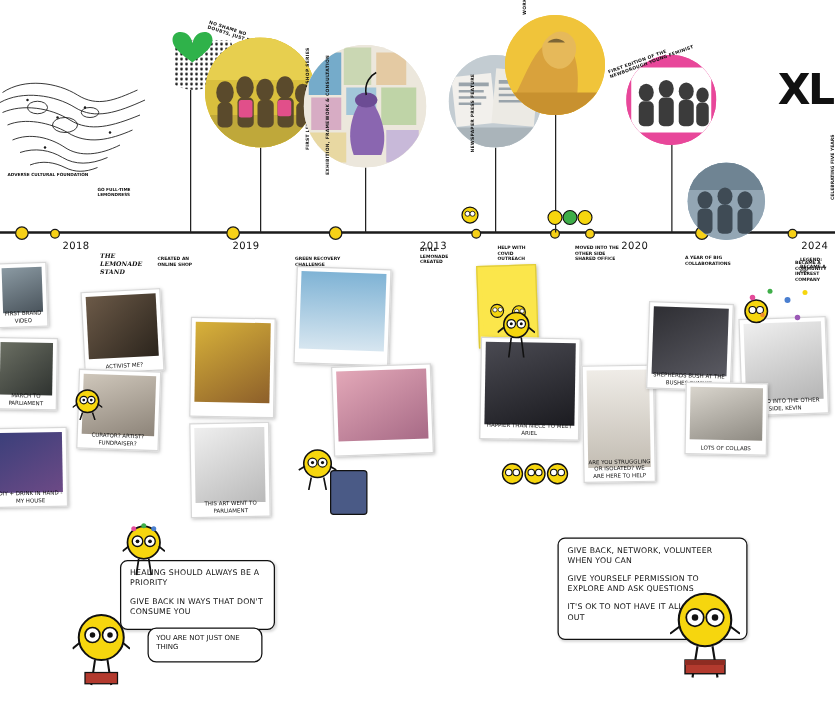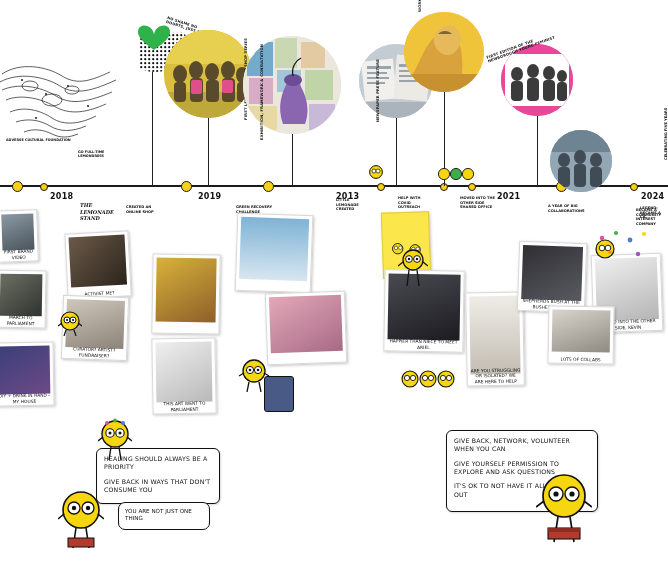--- a/index.html
+++ b/index.html
@@ -28,21 +28,21 @@
     left: 0;
     top: 185px;
     width: 668px;
     height: 2px;
     background: #1b1b1b;
   }
   .year-label {
     position: absolute;
     font-family: "DejaVu Sans", sans-serif;
     font-size: 8px;
-    font-weight: bold;
+    font-weight: normal;
     color: #111;
     letter-spacing: 0.3px;
   }
   .tick-dot {
     position: absolute;
     width: 9px;
     height: 9px;
     border-radius: 50%;
     background: #f7d117;
     border: 1.4px solid #1b1b1b;
@@ -213,23 +213,23 @@
   <div class="tick-dot small" style="left:40px"></div>
   <div class="tick-dot" style="left:181px"></div>
   <div class="tick-dot" style="left:263px"></div>
   <div class="tick-dot small" style="left:377px"></div>
   <div class="tick-dot small" style="left:440px"></div>
   <div class="tick-dot small" style="left:468px"></div>
   <div class="tick-dot" style="left:556px"></div>
   <div class="tick-dot small" style="left:630px"></div>
 
   <div class="year-label" style="left:50px;top:192px">2018</div>
-  <div class="year-label" style="left:198px;top:192px">2019</div>
+  <div class="year-label" style="left:186px;top:192px">2019</div>
   <div class="year-label" style="left:336px;top:192px">2013</div>
-  <div class="year-label" style="left:497px;top:192px">2021</div>
+  <div class="year-label" style="left:497px;top:192px">2020</div>
   <div class="year-label" style="left:641px;top:192px">2024</div>
 
   <div class="stem" style="left:152px;top:72px;height:114px"></div>
   <div class="stem" style="left:208px;top:118px;height:68px"></div>
   <div class="stem" style="left:292px;top:134px;height:52px"></div>
   <div class="stem" style="left:396px;top:118px;height:68px"></div>
   <div class="stem" style="left:444px;top:92px;height:94px"></div>
   <div class="stem" style="left:537px;top:116px;height:70px"></div>
 
   <div class="bubble" style="left:124px;top:10px;width:62px;height:62px;background:#ffffff">
@@ -359,20 +359,21 @@
 
   <div class="tiny-legend" style="left:80px;top:202px;width:42px;font-style:italic;font-size:5px;font-family:'DejaVu Serif',serif">THE LEMONADE STAND</div>
   <div class="tiny-legend" style="left:126px;top:205px;width:34px">CREATED AN ONLINE SHOP</div>
   <div class="tiny-legend" style="left:236px;top:205px;width:46px">GREEN RECOVERY CHALLENGE</div>
   <div class="tiny-legend" style="left:336px;top:198px;width:32px">LITTLE LEMONADE CREATED</div>
   <div class="tiny-legend" style="left:398px;top:196px;width:36px">HELP WITH COVID OUTREACH</div>
   <div class="tiny-legend" style="left:460px;top:196px;width:42px">MOVED INTO THE OTHER SIDE SHARED OFFICE</div>
   <div class="tiny-legend" style="left:548px;top:204px;width:48px">A YEAR OF BIG COLLABORATIONS</div>
   <div class="tiny-legend" style="left:636px;top:208px;width:32px">BECAME A COMMUNITY INTEREST COMPANY</div>
 
+  <div class="xl-logo">XL</div>
   <div class="side-vert" style="left:664px;top:160px">CELEBRATING FIVE YEARS</div>
 
   <div class="polaroid" style="left:-2px;top:210px;width:40px;height:52px;transform:rotate(-2deg)">
     <div class="img" style="background:linear-gradient(160deg,#8b9aa3,#4a545c)"></div>
     <div class="cap">FIRST BRAND VIDEO</div>
   </div>
 
   <div class="polaroid" style="left:-4px;top:270px;width:50px;height:58px;transform:rotate(1deg)">
     <div class="img" style="background:linear-gradient(140deg,#6b6f63,#2f3330)"></div>
     <div class="cap">MARCH TO PARLIAMENT</div>

